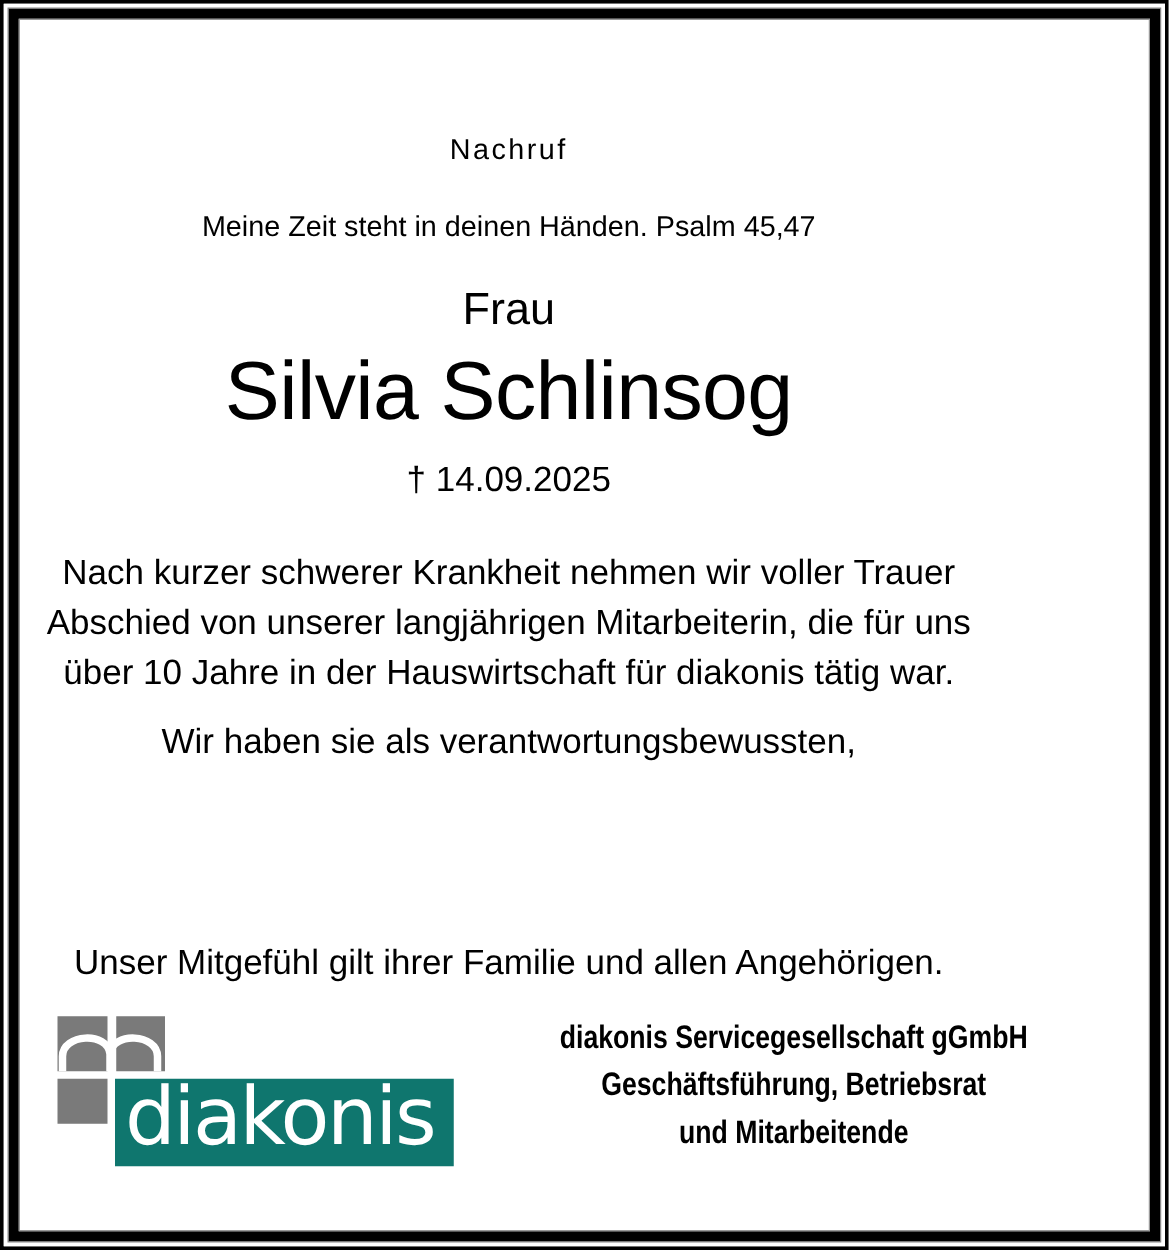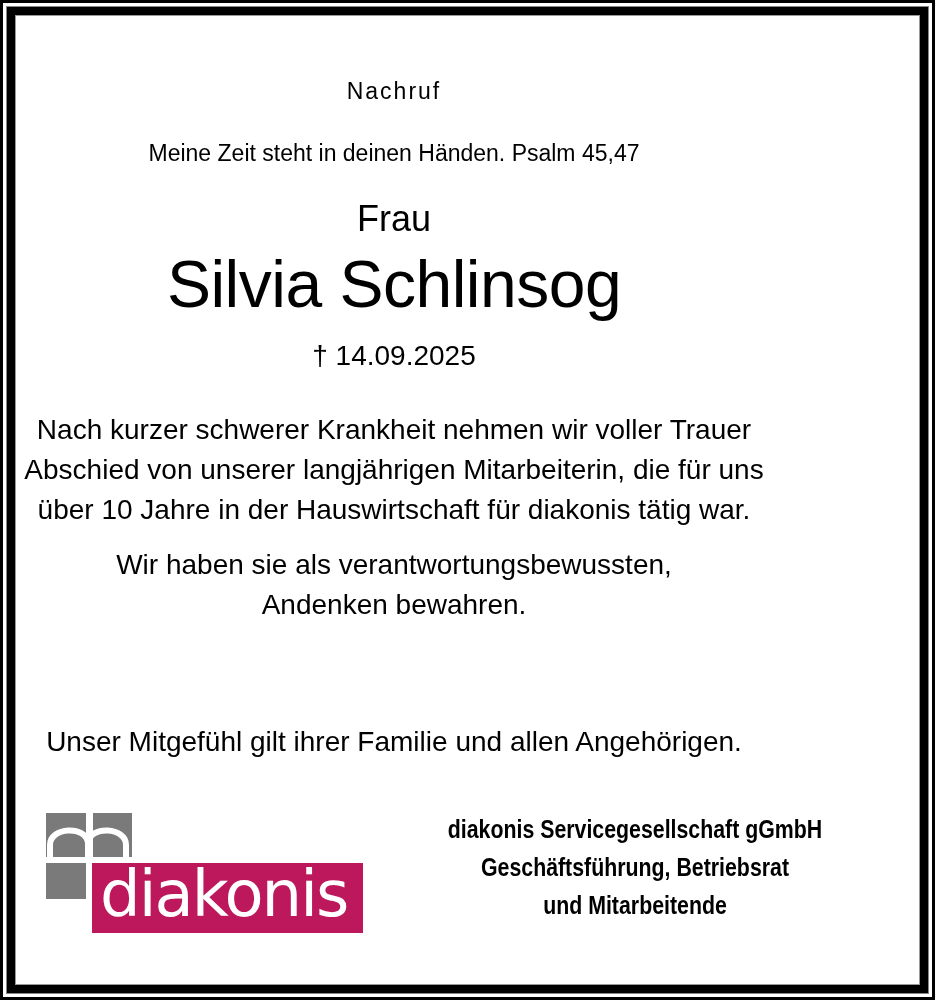--- a/index.html
+++ b/index.html
@@ -9,39 +9,39 @@
     box-sizing: border-box; border: 3px solid #000; }
   .frame-gap { position: absolute; left: 3px; top: 3px; right: 3px; bottom: 3px;
     box-sizing: border-box; border: 3px solid #fff; }
   .frame-thin { position: absolute; left: 6px; top: 6px; right: 6px; bottom: 6px;
     box-sizing: border-box; border: 1px solid #888; }
   .frame-thick { position: absolute; left: 7px; top: 7px; right: 7px; bottom: 7px;
     box-sizing: border-box; border: 8px solid #000; }
   .frame-inner-line { position: absolute; left: 15px; top: 15px; right: 15px; bottom: 15px;
     box-sizing: border-box; border: 1px solid #999; }
 
-  .center { position: absolute; left: 3px; width: 782px; text-align: center; }
+  .center { position: absolute; left: 16px; width: 782px; text-align: center; margin-top: 28px; }
   .heading { top: 78px; font-size: 23px; letter-spacing: 2px; }
   .psalm { top: 140px; font-size: 23px; }
   .title { top: 198px; font-size: 36px; }
   .name { top: 246px; font-size: 66px; letter-spacing: -0.5px; }
   .date { top: 340px; font-size: 28px; }
   .para { font-size: 28px; line-height: 40px; }
   .p1 { top: 410px; }
   .p2 { top: 545px; }
   .p3 { top: 722px; }
 
   .logo { position: absolute; left: 0; top: 0; }
   .sq { position: absolute; background: #7a7a7a; }
   .sq-tl { left: 46px; top: 813px; width: 40px; height: 44px; }
   .sq-tr { left: 93px; top: 813px; width: 39px; height: 44px; }
   .sq-bl { left: 46px; top: 863px; width: 40px; height: 36px; }
   .loops { position: absolute; left: 46px; top: 813px; }
   .logo-box { position: absolute; left: 92px; top: 863px; width: 271px; height: 70px;
-    background: #be185d; color: #fff; box-sizing: border-box; }
+    background: #0f766e; color: #fff; box-sizing: border-box; }
   .logo-word { position: absolute; left: 8px; top: -6px; font-size: 64px;
     font-family: "DejaVu Sans", sans-serif; font-weight: normal; letter-spacing: -2px; }
 
   .sender { position: absolute; left: 365px; top: 810px; width: 540px; text-align: center;
     font-family: "Liberation Sans", sans-serif; font-weight: bold; font-size: 26px;
     line-height: 38px; transform: scaleX(0.82); transform-origin: center; }
 </style>
 </head>
 <body>
 
@@ -57,21 +57,20 @@
 <div class="center name">Silvia Schlinsog</div>
 <div class="center date">† 14.09.2025</div>
 
 <div class="center para p1">
   <div>Nach kurzer schwerer Krankheit nehmen wir voller Trauer</div>
   <div>Abschied von unserer langjährigen Mitarbeiterin, die für uns</div>
   <div>über 10 Jahre in der Hauswirtschaft für diakonis tätig war.</div>
 </div>
 <div class="center para p2">
   <div>Wir haben sie als verantwortungsbewussten,</div>
-  <div>Andenken bewahren.</div>
 </div>
 <div class="center para p3">
   <div>Unser Mitgefühl gilt ihrer Familie und allen Angehörigen.</div>
 </div>
 
 <div class="logo">
   <div class="sq sq-tl"></div>
   <div class="sq sq-tr"></div>
   <div class="sq sq-bl"></div>
   <svg class="loops" width="90" height="50" viewBox="0 0 90 50">

